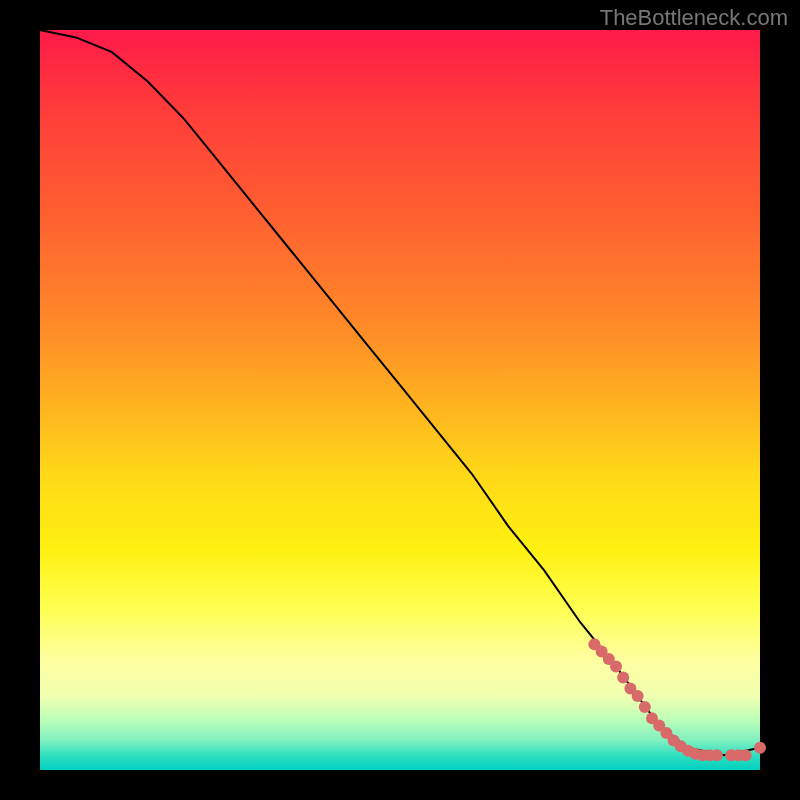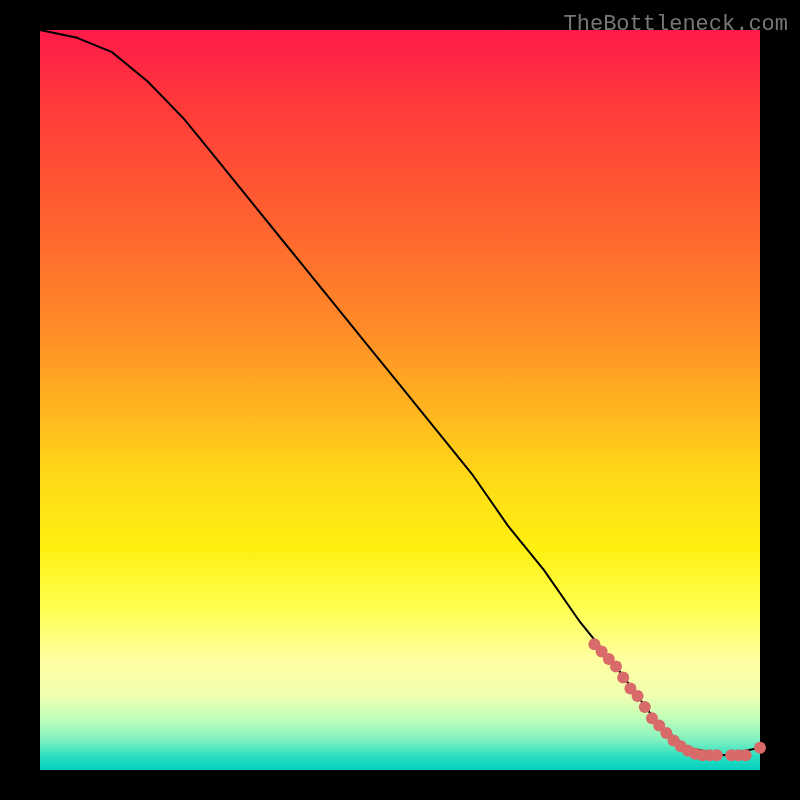--- a/index.html
+++ b/index.html
@@ -6,27 +6,26 @@
     margin: 0;
     padding: 0;
     width: 800px;
     height: 800px;
     background: #000;
     position: relative;
     font-family: Arial, sans-serif;
   }
   .watermark {
     position: absolute;
-    top: 12px;
+    top: 5px;
     right: 12px;
     color: #777;
     font-size: 22px;
     font-weight: 500;
     z-index: 10;
-    font-family: Liberation Mono, monospace;
   }
   .plot-area {
     position: absolute;
     left: 40px;
     top: 30px;
     width: 720px;
     height: 740px;
     background: linear-gradient(to bottom,
       #ff1a4a 0%,
       #ff3a3a 10%,

